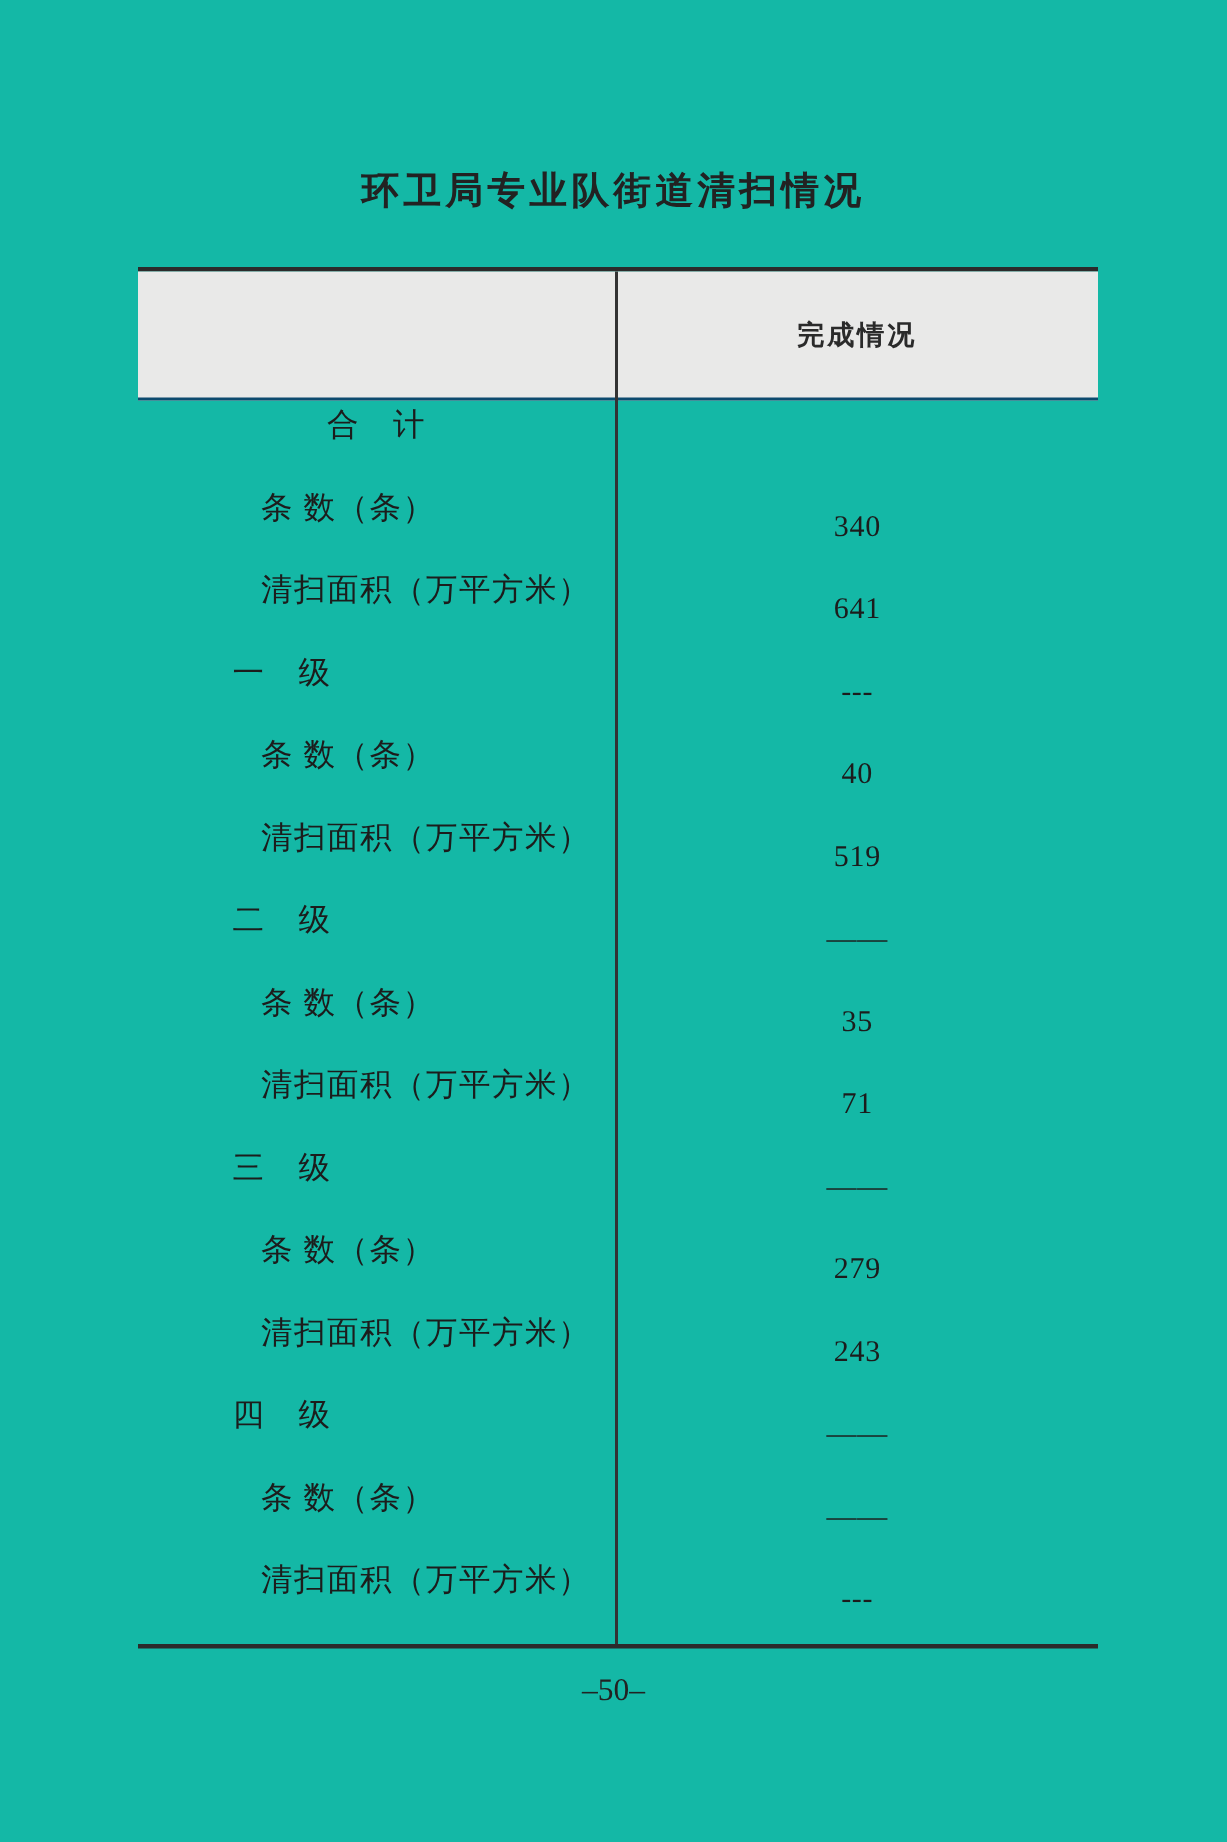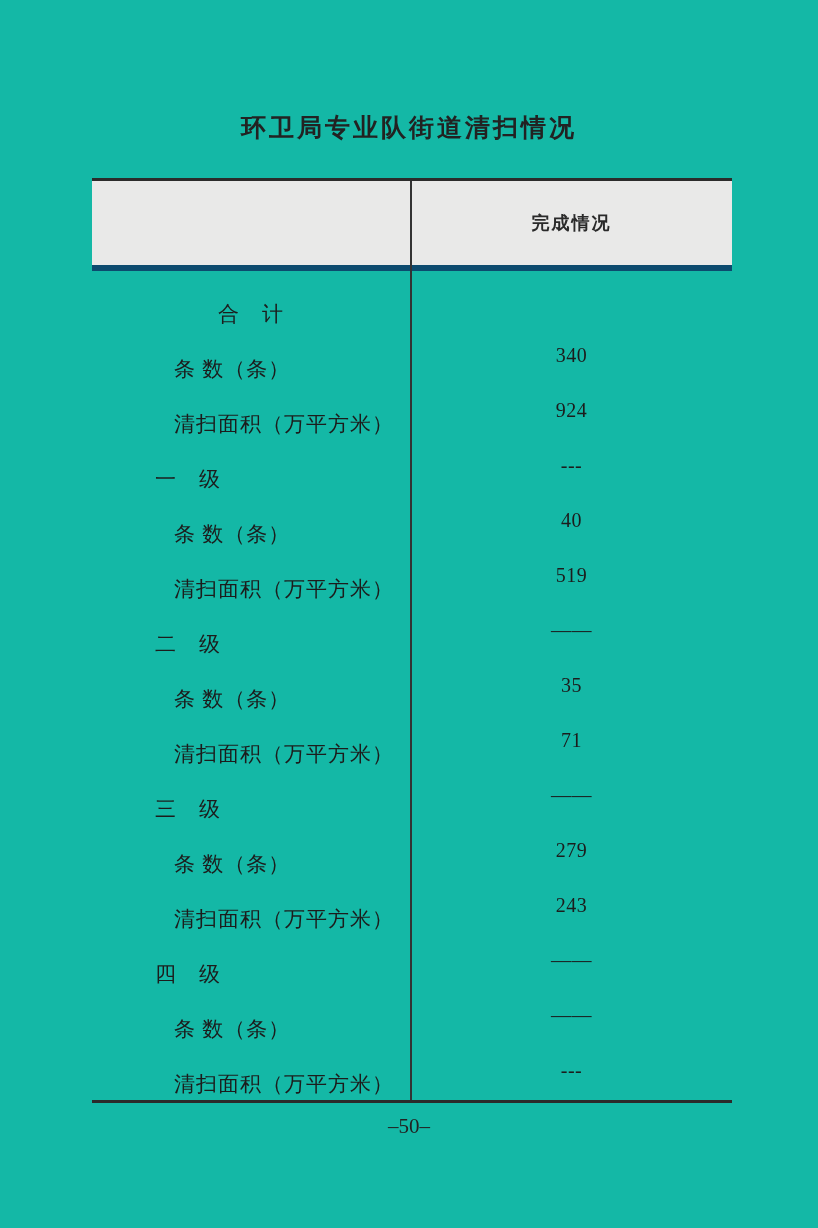--- a/index.html
+++ b/index.html
@@ -48,29 +48,29 @@
     left: 318px;
     top: 0;
     bottom: 0;
     width: 2px;
     background: #333333;
   }
   .thead {
     display: flex;
     height: 84px;
     background: #e9e9e8;
-    border-bottom: 6px solid #0c4a6e;
+    border-bottom: 2px solid #0c4a6e;
   }
   .cell {
     box-sizing: border-box;
   }
   .cell.stub {
     width: 319px;
     display: flex;
-    align-items: flex-end;
+    align-items: flex-start;
   }
   .cell.val {
     flex: 1;
     display: flex;
     align-items: center;
     justify-content: center;
   }
   .thead .cell.val {
     font-weight: bold;
     font-size: 18px;
@@ -141,21 +141,21 @@
     <div class="cell val">
       <span class="rvalue">340</span>
     </div>
   </div>
 
   <div class="trow level-metric">
     <div class="cell stub">
       <span class="rlabel">清扫面积（万平方米）</span>
     </div>
     <div class="cell val">
-      <span class="rvalue">924</span>
+      <span class="rvalue">641</span>
     </div>
   </div>
 
   <div class="trow level-section">
     <div class="cell stub">
       <span class="rlabel">一　级</span>
     </div>
     <div class="cell val">
       <span class="rvalue">---</span>
     </div>

